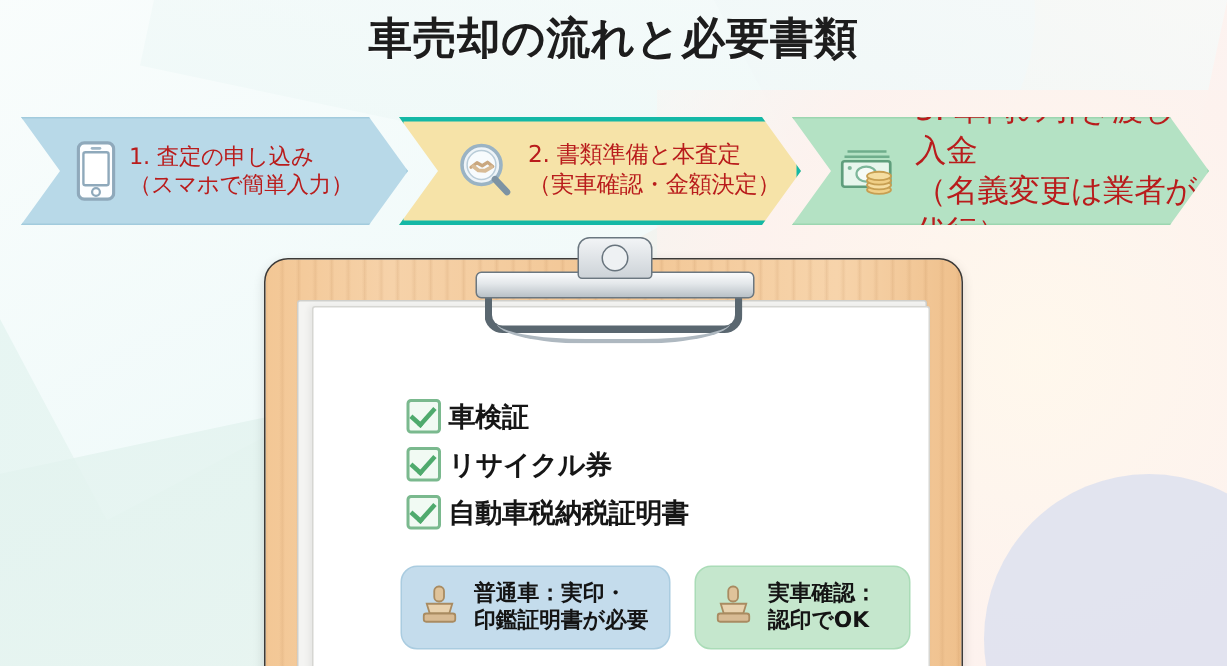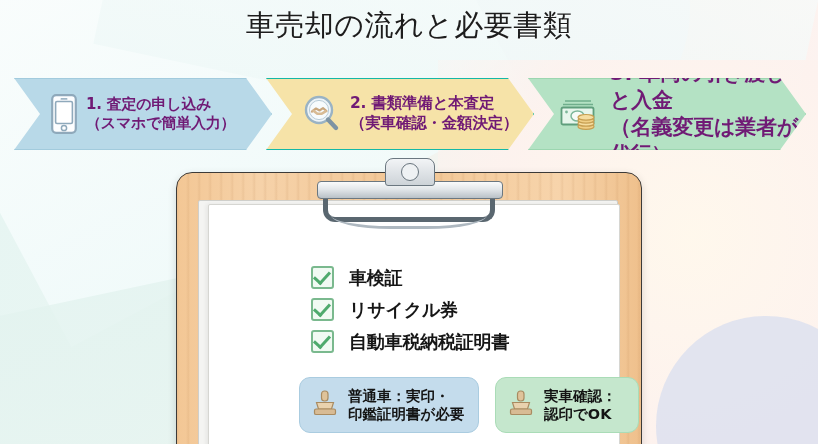--- a/index.html
+++ b/index.html
@@ -27,41 +27,41 @@
     background:radial-gradient(ellipse at 60% 40%,#fff8ec 0%,#fdf2ee 55%,rgba(253,242,238,0) 100%);
     opacity:.95;}
   .bg-circle{position:absolute;right:-58px;bottom:-92px;width:220px;height:220px;
     border-radius:50%;background:#dde0ee;opacity:.85;}
   .bg-circle2{position:absolute;left:430px;top:-120px;width:260px;height:260px;
     border-radius:50%;background:#eef7fb;opacity:.6;}
 
   
   .title{
     position:absolute;top:6px;left:0;width:818px;text-align:center;z-index:5;
-    font-size:29px;font-weight:normal;color:#1d1d1d;letter-spacing:.5px;
+    font-size:29px;font-weight:bold;color:#1d1d1d;letter-spacing:.5px;
     text-shadow:0 1px 0 rgba(255,255,255,.8);
   }
 
   
   .steps{position:absolute;top:78px;left:0;width:818px;height:72px;z-index:6;}
   .step{
     position:absolute;top:0;height:72px;
     display:flex;align-items:center;
     clip-path:polygon(0 0, calc(100% - 26px) 0, 100% 50%, calc(100% - 26px) 100%, 0 100%, 26px 50%);
     box-sizing:border-box;
   }
   .step.s1{left:14px;width:258px;background:#b8d9e8;border:1px solid #a2cbdd;}
-  .step.s2{left:266px;width:268px;background:#f6e3a8;border:1px solid #14b8a6;}
+  .step.s2{left:266px;width:268px;background:#f6e3a8;border:3px solid #14b8a6;}
   .step.s3{left:528px;width:278px;background:#b4e2c4;border:1px solid #9cd6b0;}
 
   .step-inner{display:flex;align-items:center;padding-left:36px;gap:9px;width:100%;box-sizing:border-box;}
   .step.s3 .step-inner{padding-left:30px;}
   .step-icon{flex:0 0 auto;display:flex;align-items:center;justify-content:center;}
   .step-text{
-    font-size:15.5px;font-weight:bold;color:#701a75;line-height:1.28;
+    font-size:15.5px;font-weight:normal;color:#b91c1c;line-height:1.28;
     white-space:pre-line;letter-spacing:-0.2px;
   }
   .step.s1 .step-text{font-size:15px;}
   .step.s3 .step-text{font-size:21px;}
 
   
   .clipboard{
     position:absolute;left:176px;top:172px;width:466px;height:290px;z-index:7;
   }
   .board{
@@ -102,33 +102,33 @@
     border:5px solid #5a6770;border-top:none;border-radius:0 0 12px 12px;
     box-sizing:border-box;
   }
   .clip-wire{
     position:absolute;left:22px;top:54px;width:156px;height:14px;
     border-bottom:3px solid #aeb8c0;border-radius:0 0 60px 60px/0 0 14px 14px;
   }
 
   
   .checklist{position:absolute;left:62px;top:58px;}
-  .ck-row{display:flex;align-items:center;gap:15px;height:29px;margin-bottom:3px;margin-left:40px;}
+  .ck-row{display:flex;align-items:center;gap:5px;height:29px;margin-bottom:3px;}
   .ck-box{
     width:19px;height:19px;flex:0 0 auto;border:2px solid #7ab98e;border-radius:3px;
     background:#f1faf3;position:relative;
   }
   .ck-box:after{
     content:"";position:absolute;left:4px;top:0px;width:7px;height:13px;
     border:solid #4faa6d;border-width:0 3px 3px 0;transform:rotate(42deg);
   }
   .ck-label{font-size:18px;font-weight:bold;color:#161616;letter-spacing:-.2px;}
 
   
-  .notes{position:absolute;left:58px;top:172px;display:flex;gap:16px;margin-left:32px;}
+  .notes{position:absolute;left:58px;top:172px;display:flex;gap:16px;}
   .note{
     display:flex;align-items:center;gap:8px;border-radius:11px;
     padding:8px 12px 8px 10px;box-sizing:border-box;
   }
   .note.blue{background:#c4dcec;border:1px solid #aaccE0;width:180px;height:56px;}
   .note.green{background:#c5e7cd;border:1px solid #aadcb7;width:144px;height:56px;}
   .note-text{font-size:14.5px;font-weight:bold;color:#141414;line-height:1.26;white-space:pre-line;}
 </style>
 </head>
 <body>

